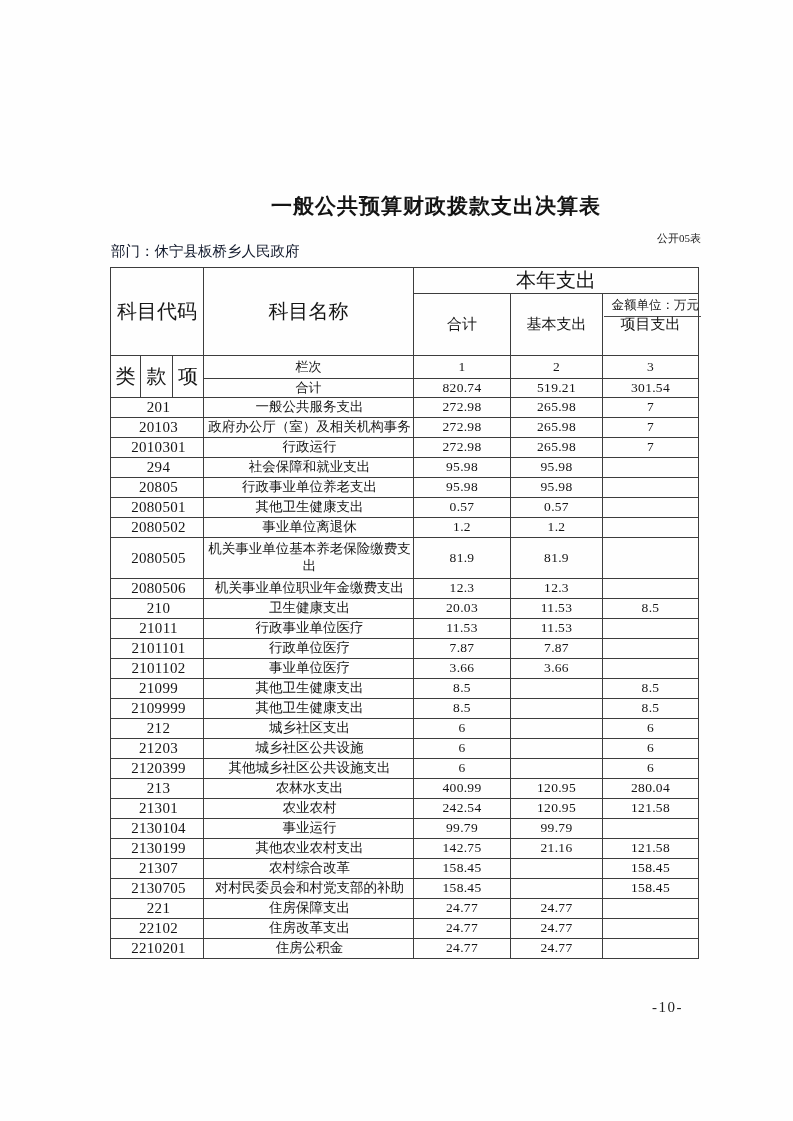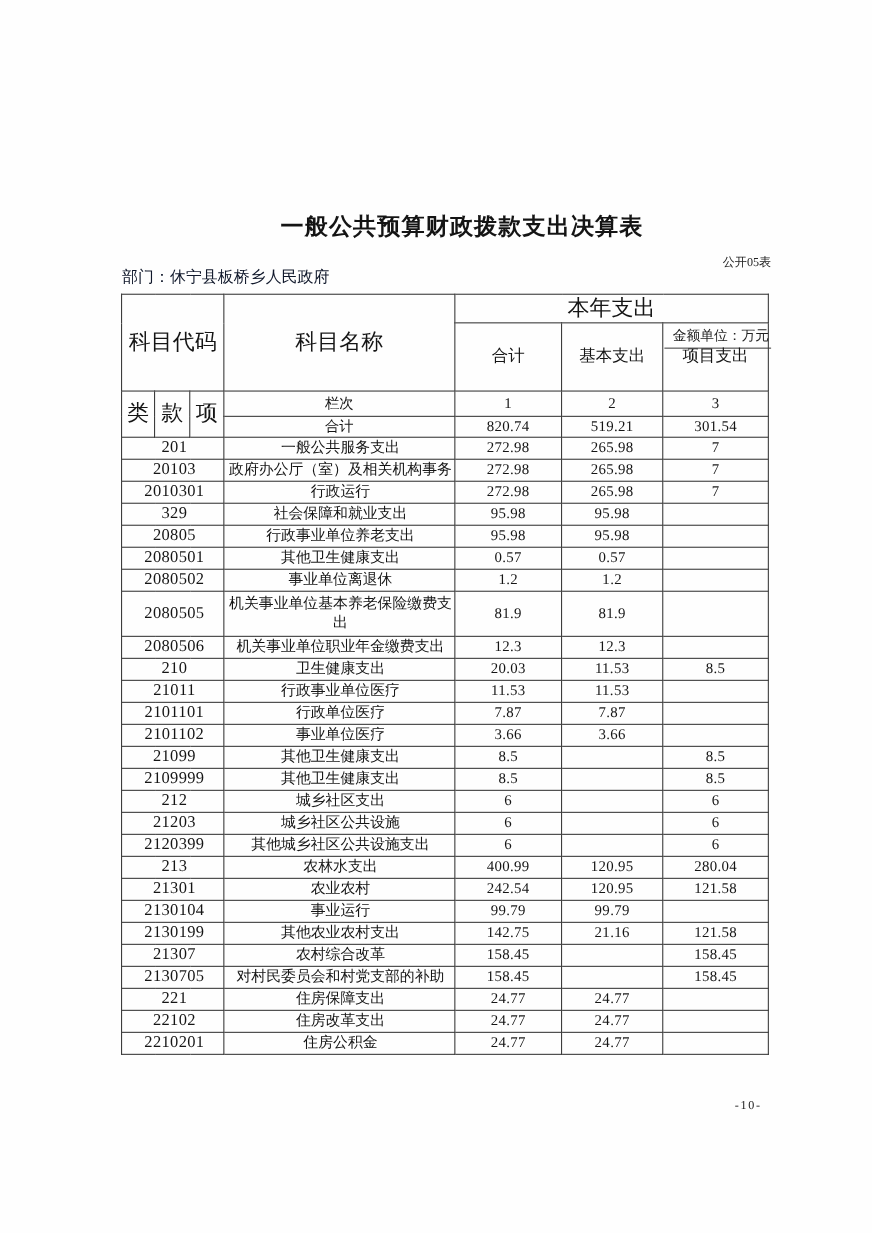--- a/index.html
+++ b/index.html
@@ -10,21 +10,21 @@
     width: 793px;
     height: 1121px;
     background: #fefefe;
     margin: 0 auto;
     overflow: hidden;
     color: #1b1b1b;
   }
   .doc-title {
     position: absolute;
     top: 192px;
-    left: 100px;
+    left: 116px;
     width: 640px;
     text-align: center;
     font-size: 21px;
     font-weight: bold;
     letter-spacing: 1px;
     color: #141414;
   }
   .form-label {
     position: absolute;
     top: 231px;
@@ -92,24 +92,23 @@
     position: absolute;
     top: 972px;
     left: 110px;
     font-size: 13px;
     color: #1a1a1a;
   }
   .page-number {
     position: absolute;
     top: 999px;
     left: 652px;
-    font-size: 11px;
+    font-size: 15px;
     letter-spacing: 1.5px;
     color: #222;
-    margin-left: 16px;
   }
 </style>
 </head>
 <body>
 
 <div class="page">
 
   <div class="doc-title">一般公共预算财政拨款支出决算表</div>
 
   <div class="form-label">公开05表</div>
@@ -171,21 +170,21 @@
       <td class="num">7</td>
     </tr>
         <tr>
       <td colspan="3" class="code">2010301</td>
       <td class="name">行政运行</td>
       <td class="num">272.98</td>
       <td class="num">265.98</td>
       <td class="num">7</td>
     </tr>
         <tr>
-      <td colspan="3" class="code">329</td>
+      <td colspan="3" class="code">294</td>
       <td class="name">社会保障和就业支出</td>
       <td class="num">95.98</td>
       <td class="num">95.98</td>
       <td class="num"></td>
     </tr>
         <tr>
       <td colspan="3" class="code">20805</td>
       <td class="name">行政事业单位养老支出</td>
       <td class="num">95.98</td>
       <td class="num">95.98</td>

